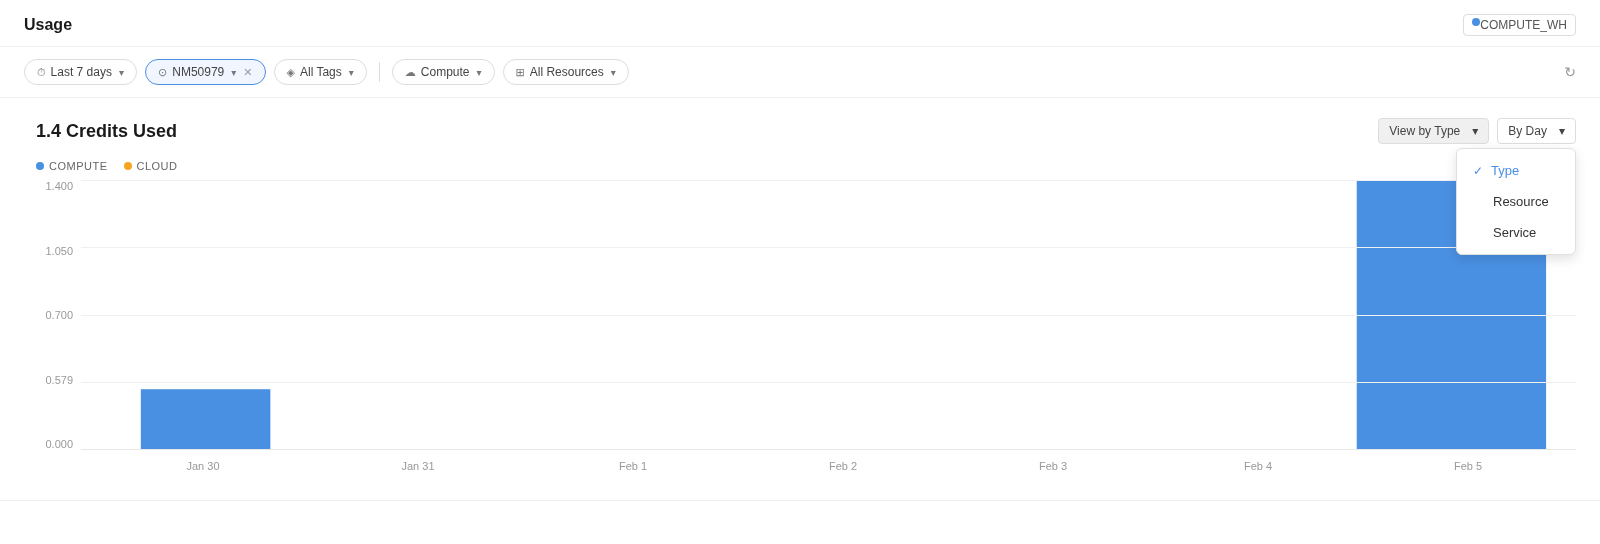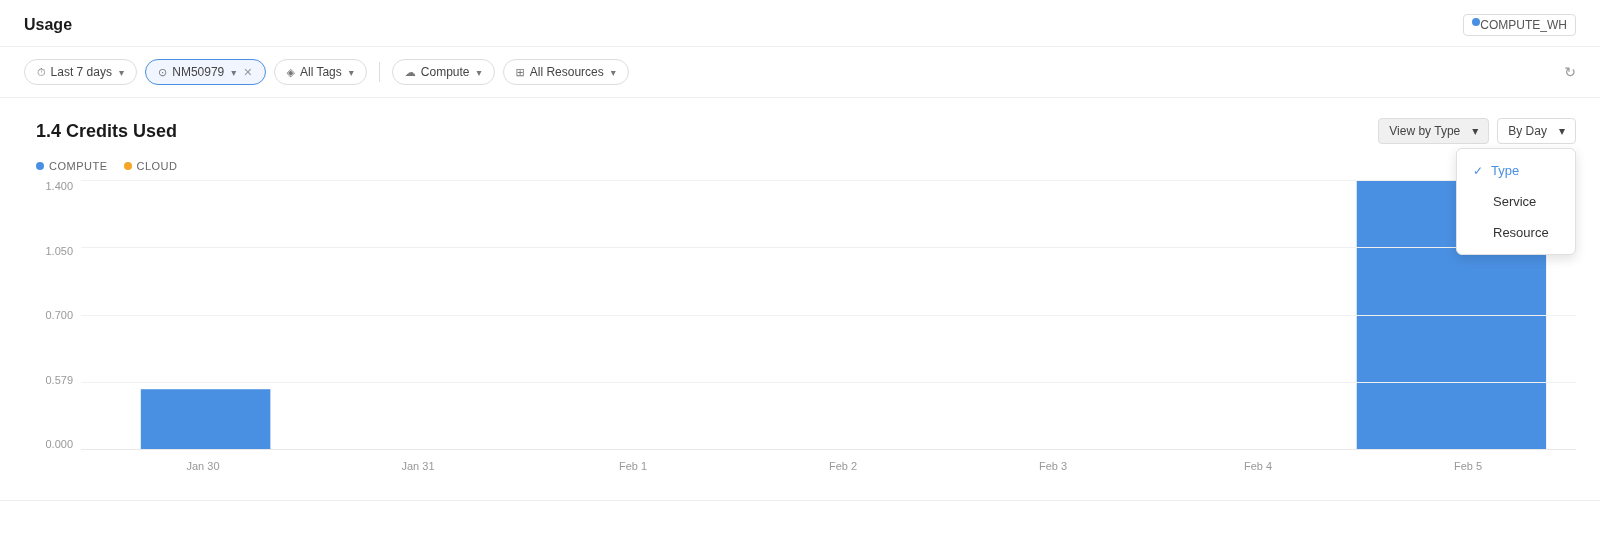--- a/index.html
+++ b/index.html
@@ -121,25 +121,25 @@
           <span>▾</span>
         </button>
 
         <div class="dropdown-menu">
           <div class="dropdown-item selected">
             <span class="dropdown-check">✓</span>
             <span>Type</span>
           </div>
           <div class="dropdown-item">
             <span class="dropdown-no-check"></span>
-            <span>Service</span>
+            <span>Resource</span>
           </div>
           <div class="dropdown-item">
             <span class="dropdown-no-check"></span>
-            <span>Resource</span>
+            <span>Service</span>
           </div>
         </div>
       </div>
     </div>
 
     <div class="legend">
       <div class="legend-item">
         <span class="legend-dot" style="background:#4a90e2;"></span>
         <span>COMPUTE</span>
       </div>

